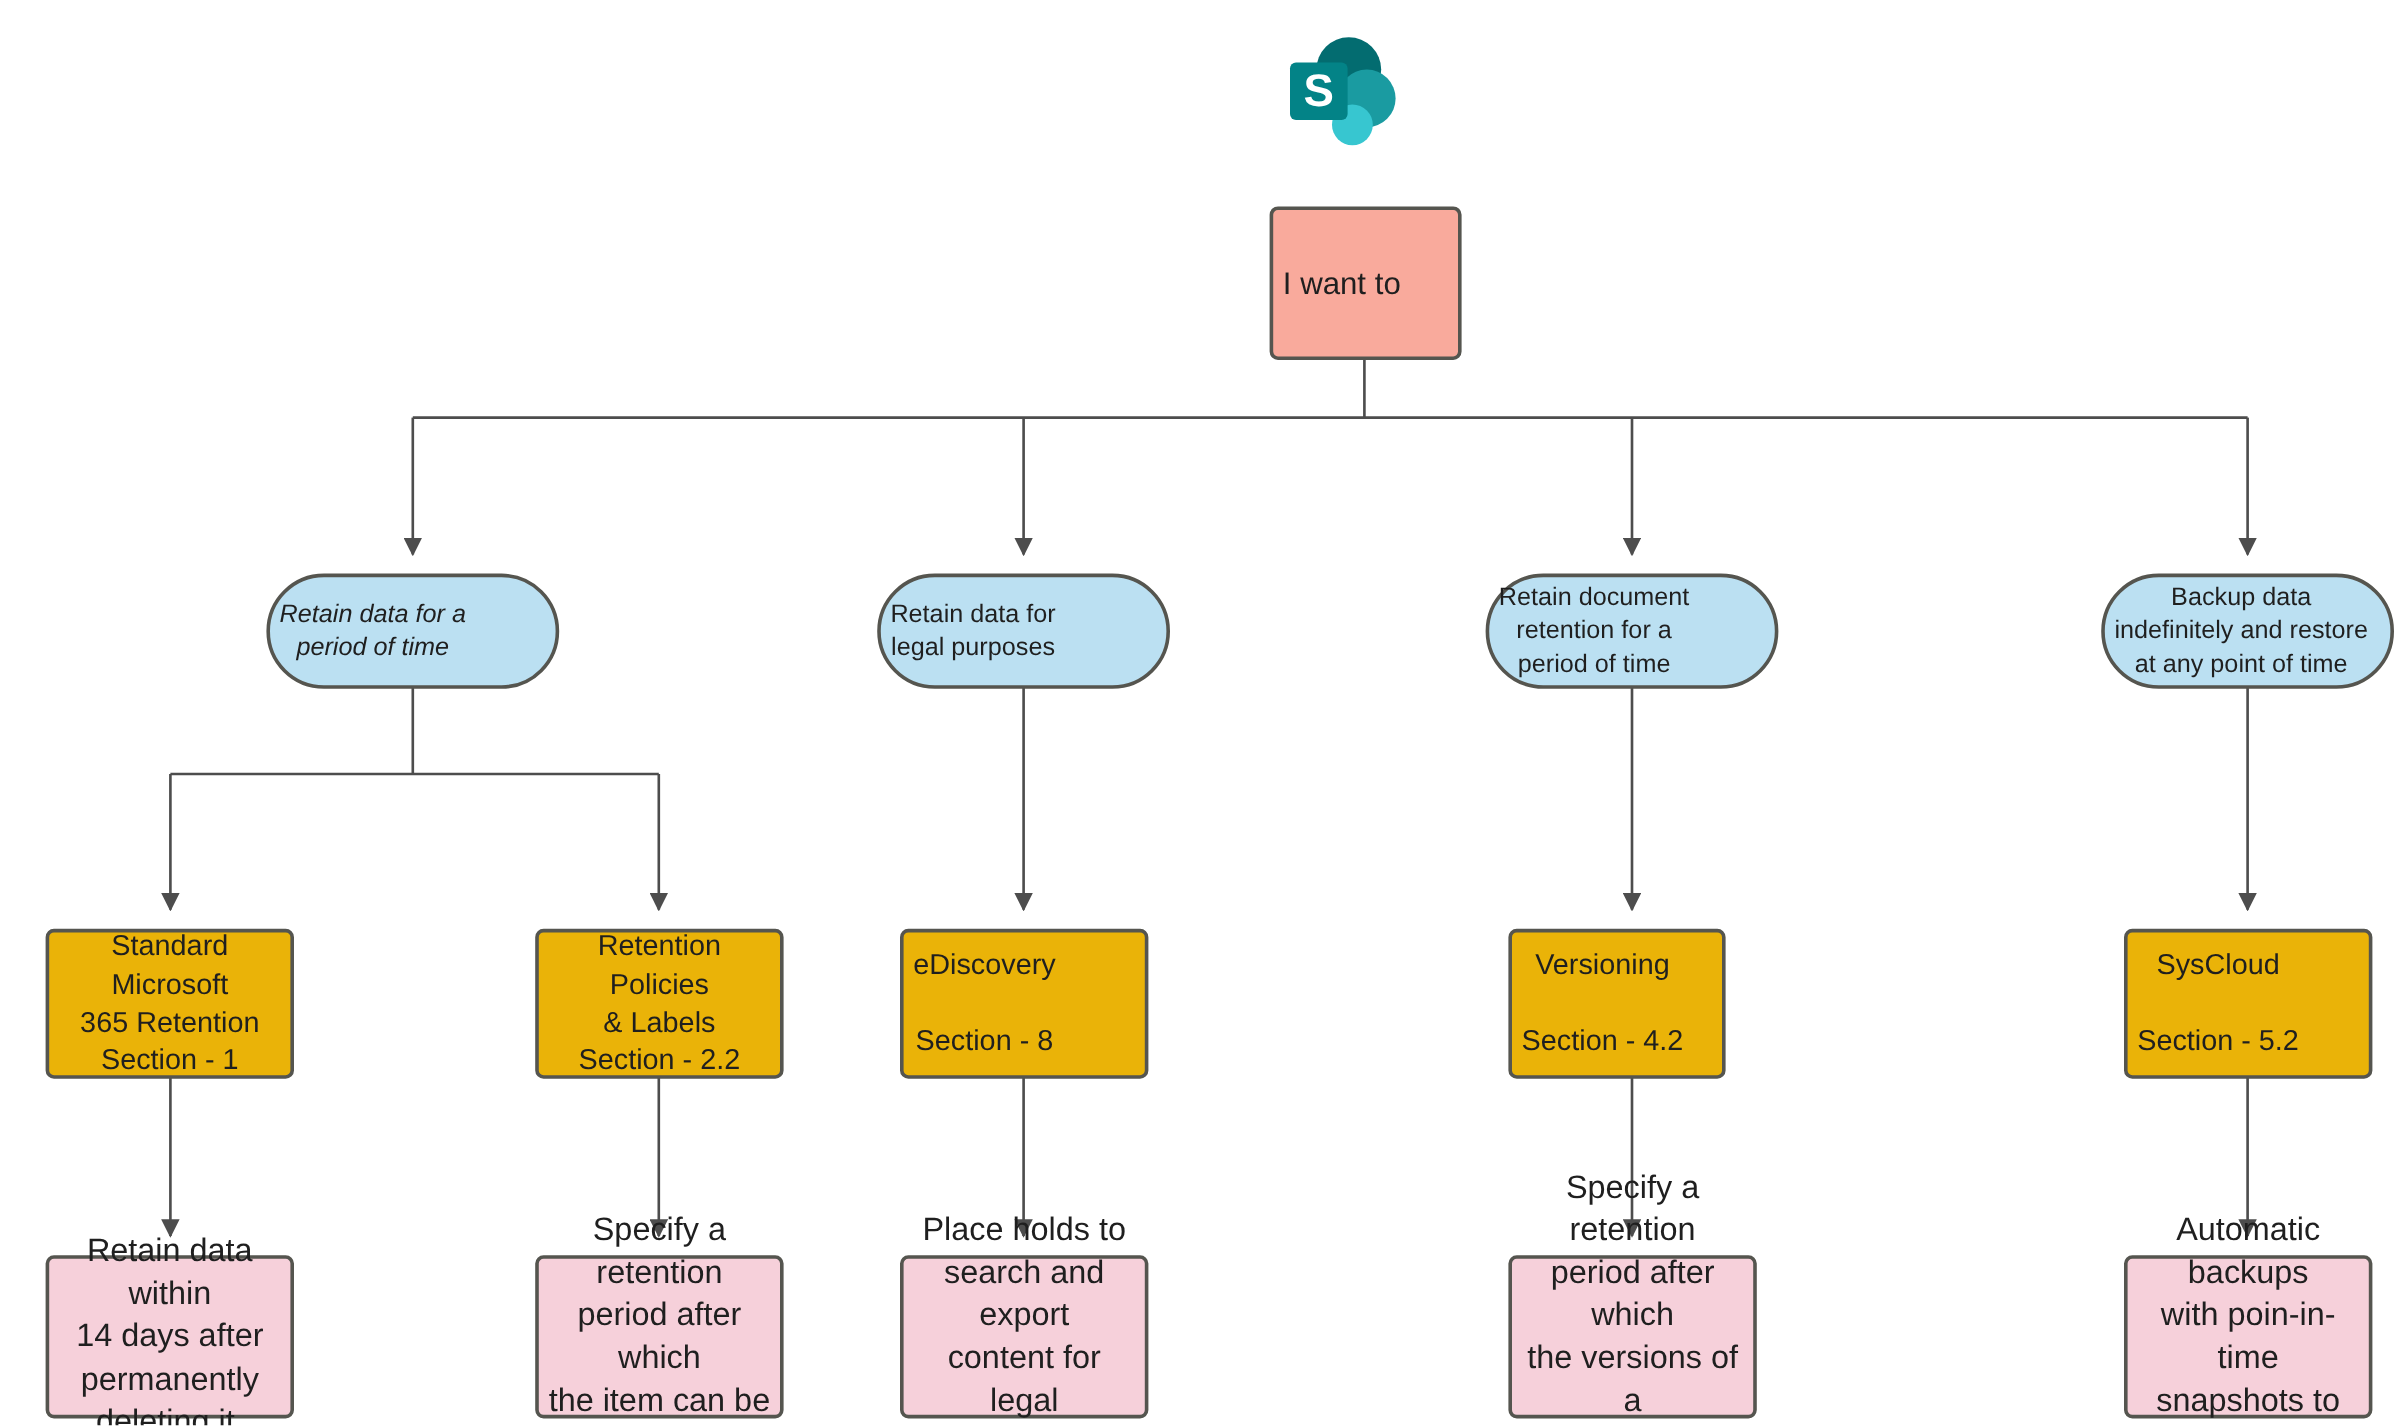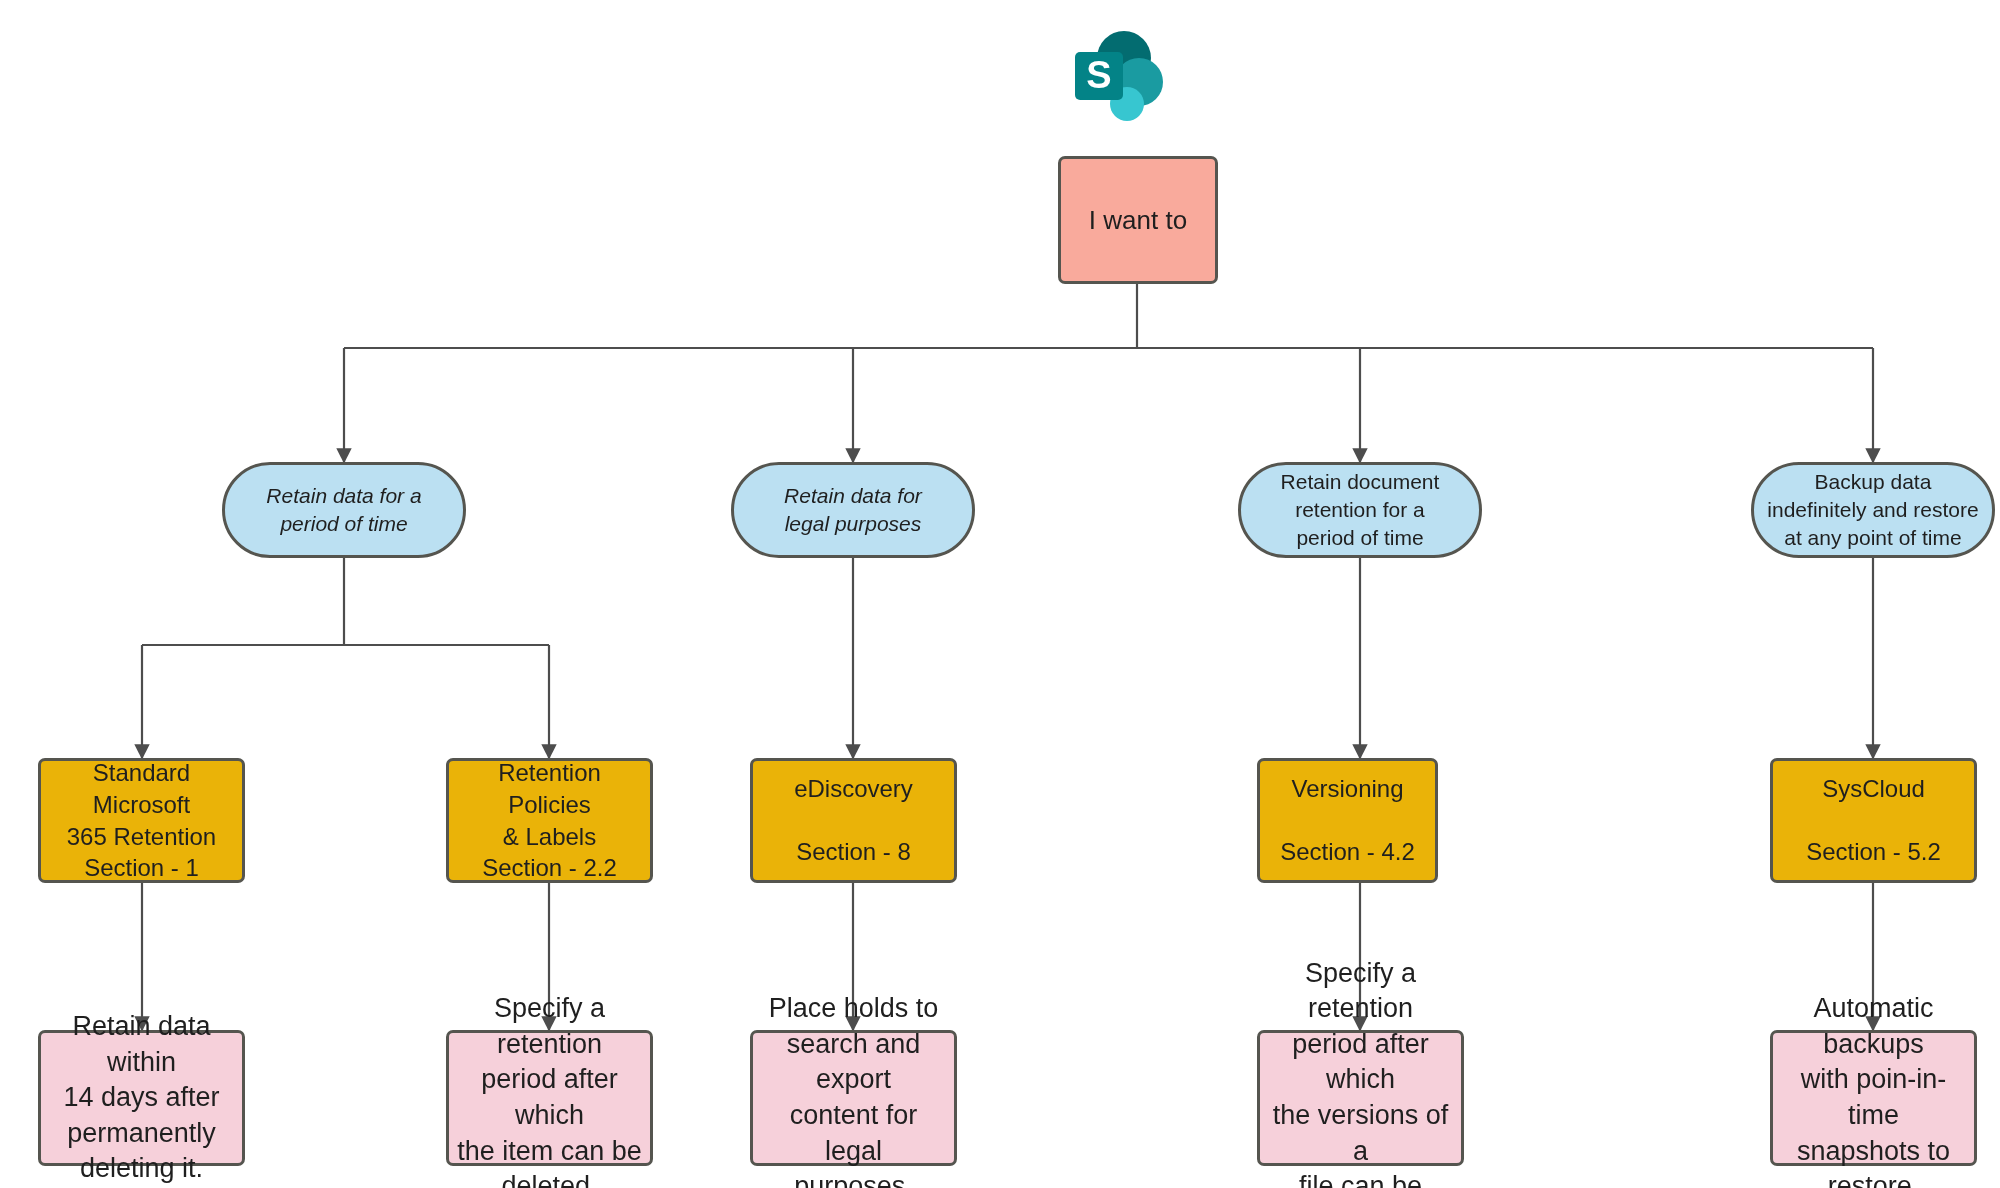--- a/index.html
+++ b/index.html
@@ -23,26 +23,27 @@
     top: 0;
     width: 2000px;
     height: 1188px;
     pointer-events: none;
   }
   .node {
     position: absolute;
     box-sizing: border-box;
     display: flex;
     align-items: center;
-    justify-content: center;
+    justify-content: flex-start;
     text-align: center;
     border: 3px solid #55554f;
     color: #1f1f1f;
     line-height: 1.32;
     white-space: pre-line;
+    margin-top: 16px;
   }
   .node-root {
     background: #f9aa9c;
     border-radius: 7px;
     font-size: 26px;
   }
   .node-option {
     background: #bbe0f2;
     border-radius: 100px;
     font-size: 21px;
@@ -122,21 +123,21 @@
 
   <div class="node node-root" style="left:1058px; top:156px; width:160px; height:128px;">
     <span class="node-text">I want to</span>
   </div>
 
   <div class="node node-option" style="left:222px; top:462px; width:244px; height:96px;font-style:italic;">
     <span class="node-text">Retain data for a
 period of time</span>
   </div>
 
-  <div class="node node-option" style="left:731px; top:462px; width:244px; height:96px;font-style:italic;">
+  <div class="node node-option" style="left:731px; top:462px; width:244px; height:96px;">
     <span class="node-text">Retain data for
 legal purposes</span>
   </div>
 
   <div class="node node-option" style="left:1238px; top:462px; width:244px; height:96px;">
     <span class="node-text">Retain document
 retention for a
 period of time</span>
   </div>
 

